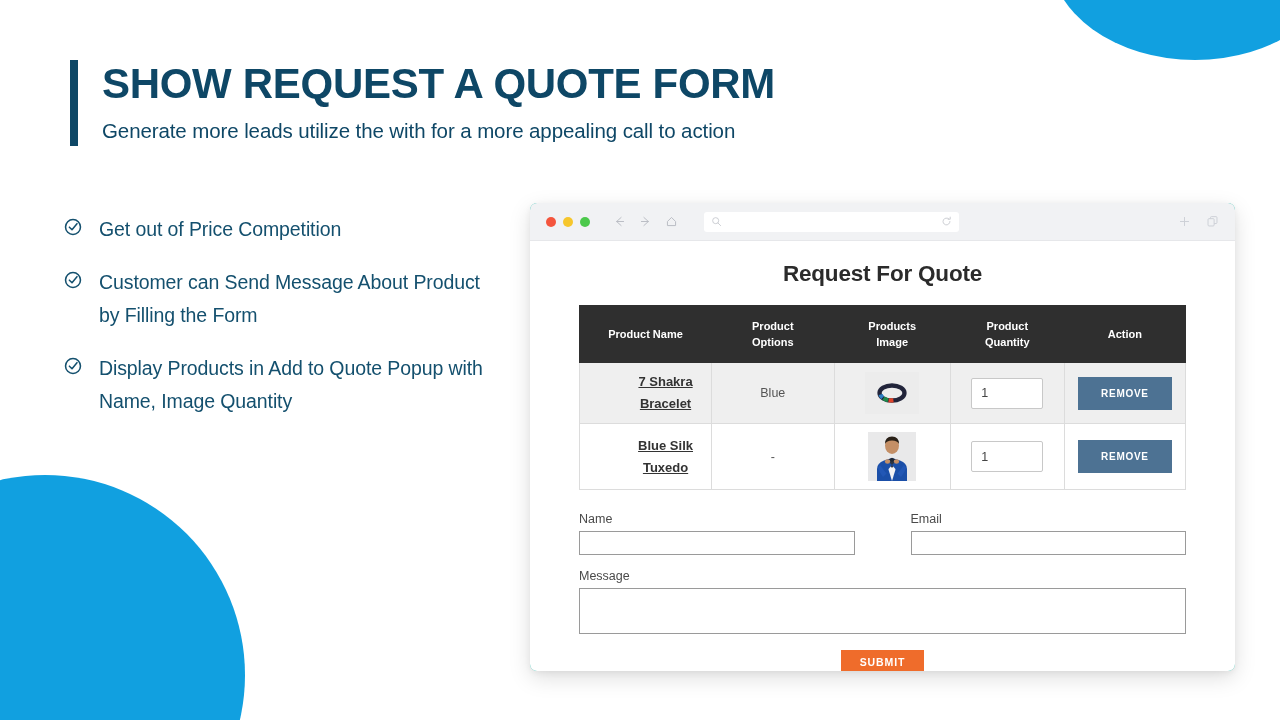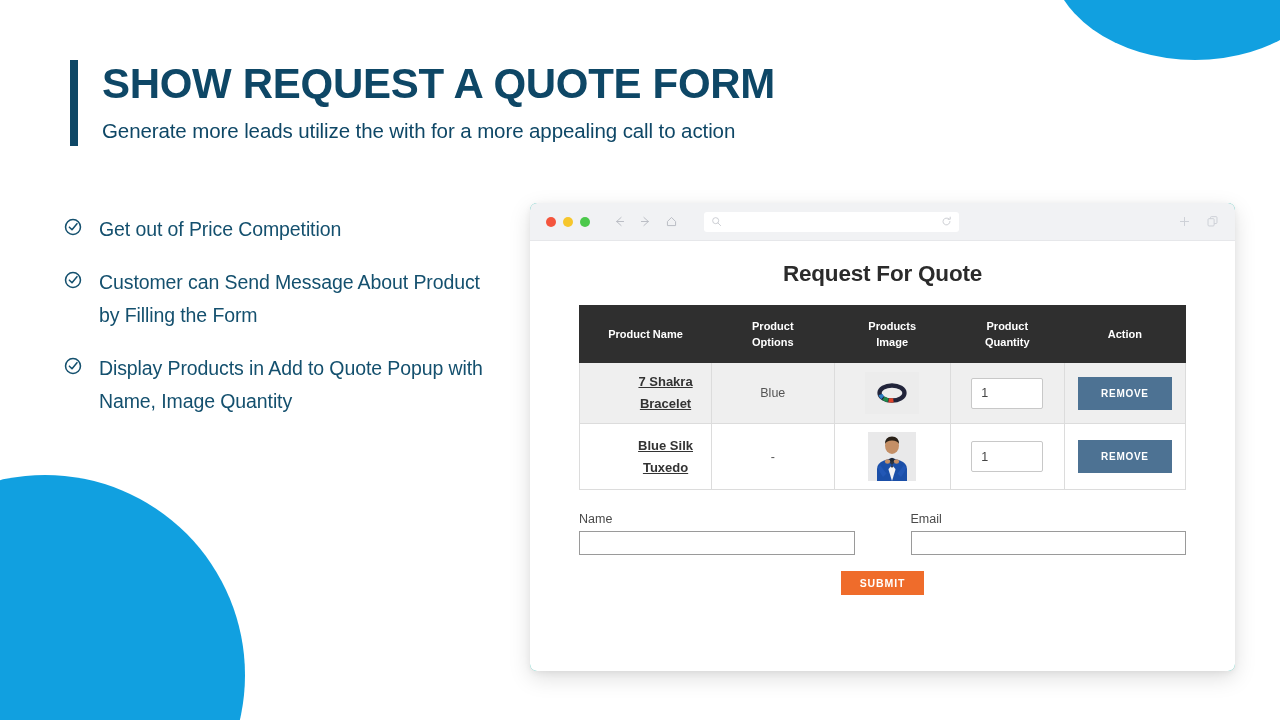--- a/index.html
+++ b/index.html
@@ -498,20 +498,24 @@
         <div class="fg">
           <label class="flabel">Name</label>
           <input class="finput" type="text" value="" style="">
         </div>
         <div class="fg">
           <label class="flabel">Email</label>
           <input class="finput" type="text" value="" style="">
         </div>
       </div>
 
+      <div class="fg wide fg-msg">
+        <label class="flabel">Message</label>
+        <textarea class="ftext" style=""></textarea>
+      </div>
 
       <div class="submit-wrap">
         <button class="submit-btn">SUBMIT</button>
       </div>
     </div>
 
   </div>
 </div>
 
 </body></html>

